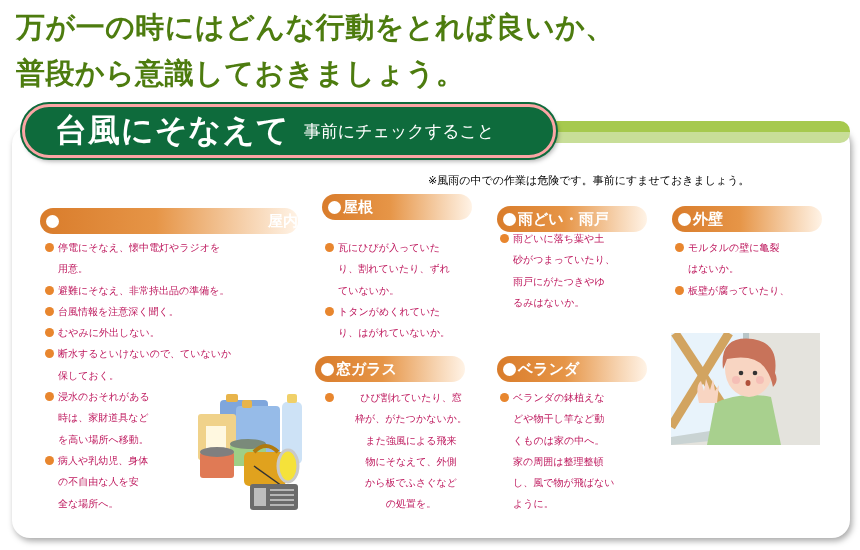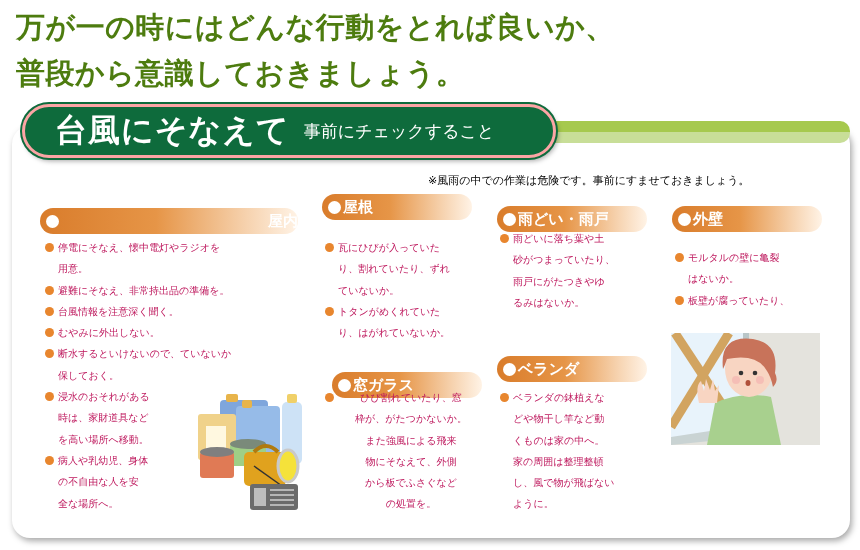--- a/index.html
+++ b/index.html
@@ -105,21 +105,21 @@
   <span>屋根</span>
 </div>
 <div class="items" style="left:324px; top:237px; width:160px;">
   <div class="item"><span>瓦にひびが入っていた</span></div>
   <div class="cont"><span>り、割れていたり、ずれ</span></div>
   <div class="cont"><span>ていないか。</span></div>
   <div class="item"><span>トタンがめくれていた</span></div>
   <div class="cont"><span>り、はがれていないか。</span></div>
 </div>
 
-<div class="section-head" style="left:332px; top:356px; width:150px;margin-top:16px;">
+<div class="section-head" style="left:315px; top:356px; width:150px;">
   <span class="dot"></span>
   <span>窓ガラス</span>
 </div>
 <div class="items" style="left:324px; top:387px; width:160px;text-align:center;">
   <div class="item"><span>ひび割れていたり、窓</span></div>
   <div class="cont"><span>枠が、がたつかないか。</span></div>
   <div class="cont"><span>また強風による飛来</span></div>
   <div class="cont"><span>物にそなえて、外側</span></div>
   <div class="cont"><span>から板でふさぐなど</span></div>
   <div class="cont"><span>の処置を。</span></div>
@@ -146,21 +146,21 @@
   <div class="cont"><span>くものは家の中へ。</span></div>
   <div class="cont"><span>家の周囲は整理整頓</span></div>
   <div class="cont"><span>し、風で物が飛ばない</span></div>
   <div class="cont"><span>ように。</span></div>
 </div>
 
 <div class="section-head" style="left:672px; top:206px; width:150px;">
   <span class="dot"></span>
   <span>外壁</span>
 </div>
-<div class="items" style="left:674px; top:247px; width:170px;">
+<div class="items" style="left:674px; top:237px; width:170px;">
   <div class="item"><span>モルタルの壁に亀裂</span></div>
   <div class="cont"><span>はないか。</span></div>
   <div class="item"><span>板壁が腐っていたり、</span></div>
 </div>
 
 <svg class="illus" style="left:671px; top:333px;" width="149" height="112" viewBox="0 0 149 112">
   <rect x="0" y="0" width="149" height="112" fill="#e4e3dd"></rect>
   <rect x="0" y="0" width="72" height="104" fill="#e8f3fb"></rect>
   <rect x="72" y="0" width="6" height="104" fill="#b9c6c8"></rect>
   <polygon points="0,104 78,92 78,104 0,112" fill="#c9d3d3"></polygon>

